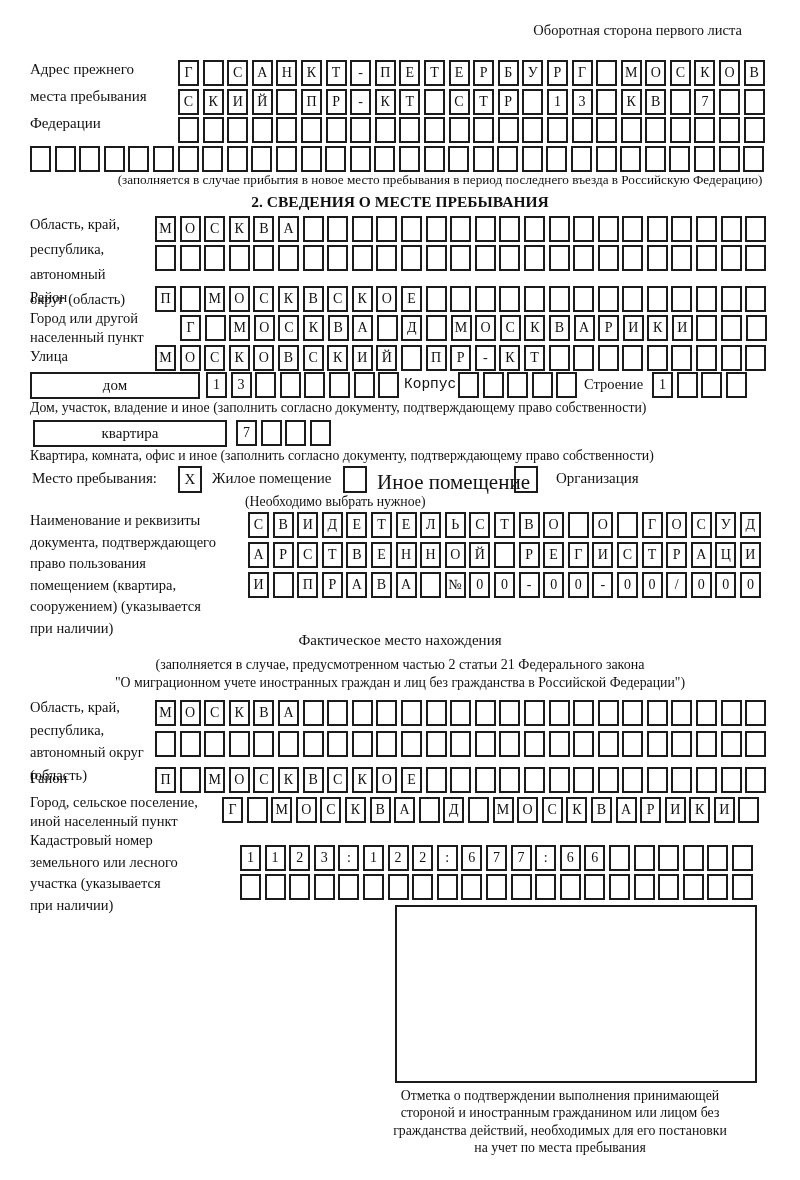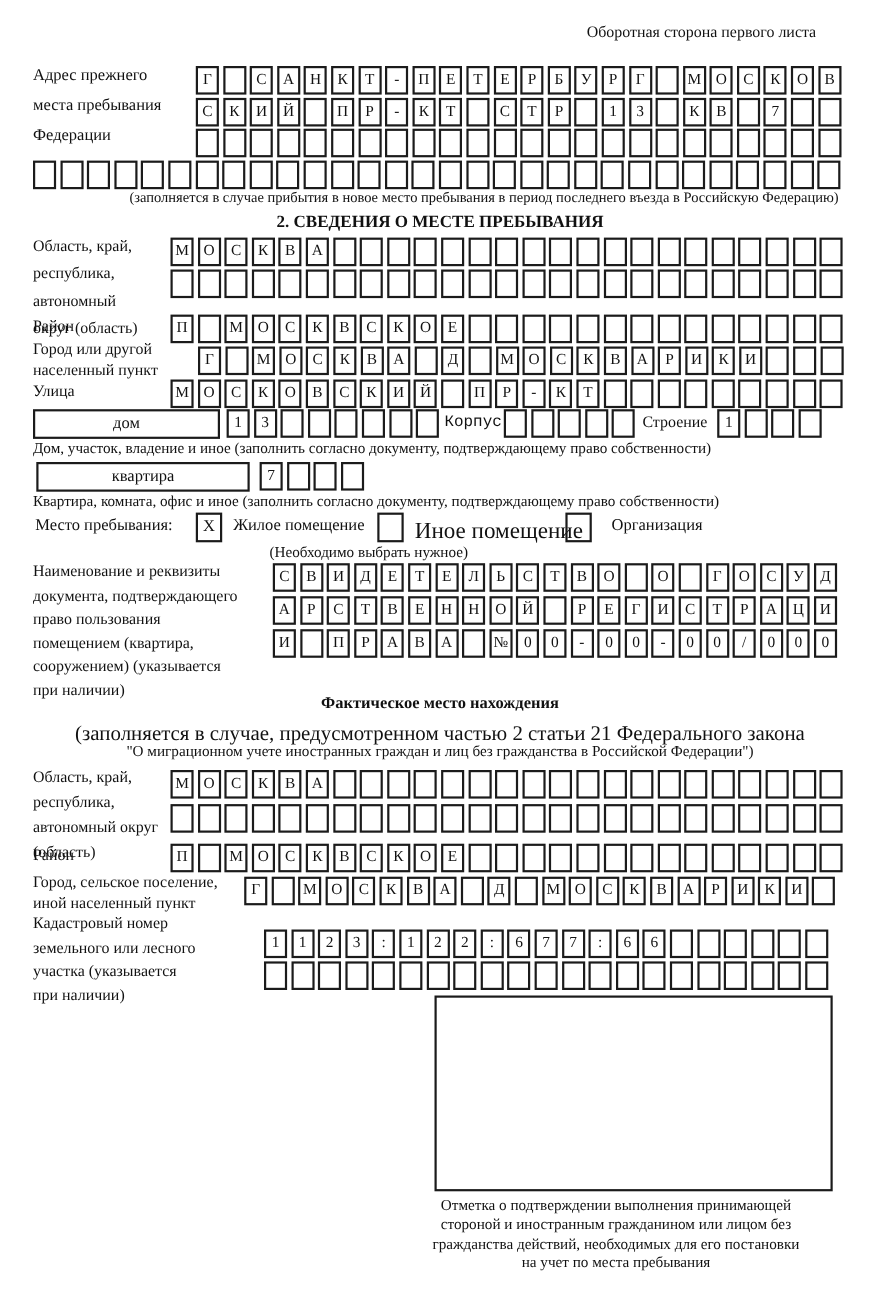--- a/index.html
+++ b/index.html
@@ -424,22 +424,22 @@
       <span class="cell">0</span>
       <span class="cell">-</span>
       <span class="cell">0</span>
       <span class="cell">0</span>
       <span class="cell">/</span>
       <span class="cell">0</span>
       <span class="cell">0</span>
       <span class="cell">0</span>
     </div>
 
-  <div class="abs center" style="top:632px; font-weight:bold; font-size:15px;">Фактическое место нахождения</div>
-  <div class="abs center" style="top:657px; font-size:19px;">(заполняется в случае, предусмотренном частью 2 статьи 21 Федерального закона</div>
+  <div class="abs center" style="top:632px; font-weight:normal; font-size:15px;">Фактическое место нахождения</div>
+  <div class="abs center" style="top:657px; font-size:14px;">(заполняется в случае, предусмотренном частью 2 статьи 21 Федерального закона</div>
   <div class="abs center" style="top:675px; font-size:13.8px;">"О миграционном учете иностранных граждан и лиц без гражданства в Российской Федерации")</div>
 
   <div class="abs lbl-s" style="left:30px; top:696px; line-height:22.5px;">
     <div>Область, край,</div>
     <div>республика,</div>
     <div>автономный округ</div>
     <div>(область)</div>
   </div>
   <div class="abs cells" style="left:155px; top:700px;">
       <span class="cell">М</span>

